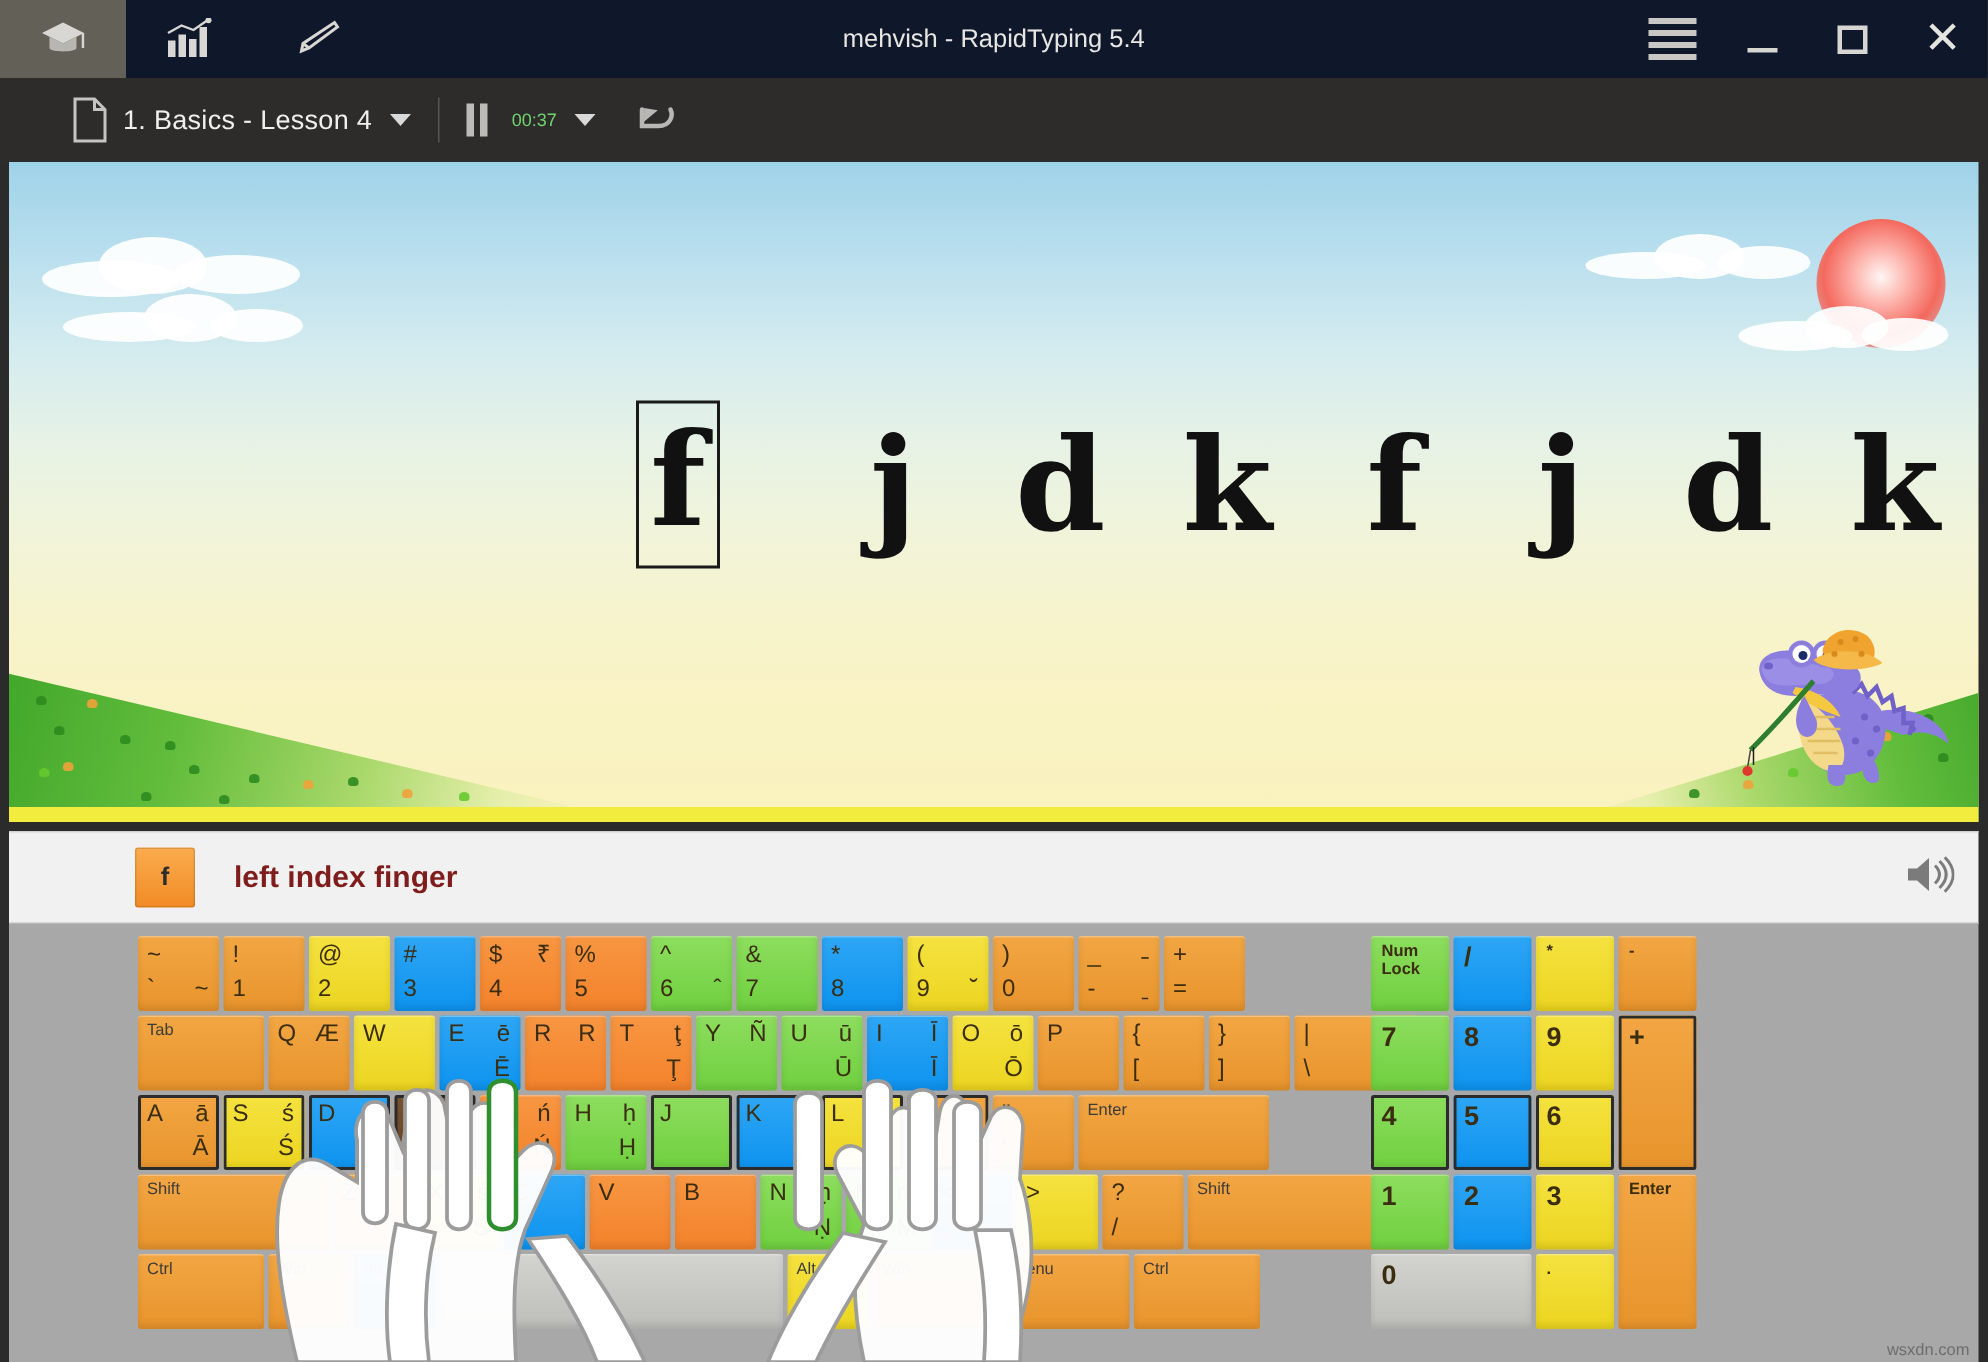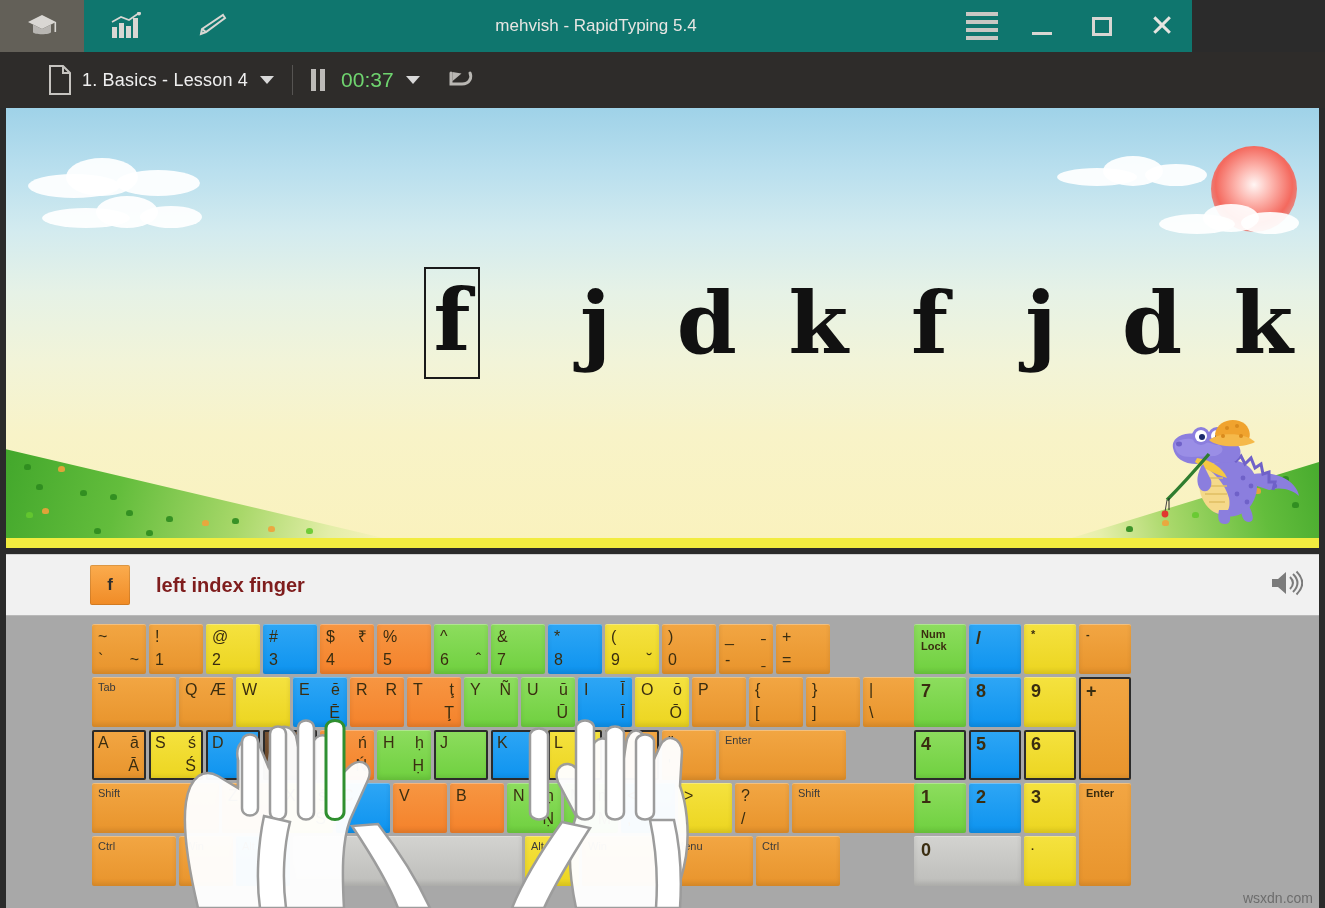--- a/index.html
+++ b/index.html
@@ -5,22 +5,22 @@
   * { box-sizing: border-box; margin: 0; padding: 0; }
   html, body {
     width: 1325px; height: 908px;
     font-family: "Liberation Sans", sans-serif;
     background: #2e2e2e; overflow: hidden;
   }
   #app { position: relative; width: 1325px; height: 908px; background: #2b2b2b; }
 
   
   .titlebar {
-    position: absolute; left: 0; top: 0; width: 1192px; height: 52px;
-    background: #0f766e; display: flex; align-items: center;
+    position: absolute; left: 0; top: 0; width: 1325px; height: 52px;
+    background: #0f172a; display: flex; align-items: center;
   }
   .tb-tab {
     width: 84px; height: 52px; display: flex; align-items: center; justify-content: center;
   }
   .tb-tab.active { background: #636058; }
   .tb-tab svg { display: block; }
   .tb-title {
     position: absolute; left: 0; right: 0; top: 0; height: 52px;
     display: flex; align-items: center; justify-content: center;
     color: #e8e6e3; font-size: 17px; pointer-events: none;
@@ -47,21 +47,21 @@
   .lb-icon { width: 44px; display: flex; align-items: center; justify-content: center; }
   .lb-label { color: #efefef; font-size: 18px; letter-spacing: .2px; }
   .caret {
     width: 0; height: 0; margin-left: 12px;
     border-left: 7px solid transparent; border-right: 7px solid transparent;
     border-top: 8px solid #d9d9d9;
   }
   .lb-sep { width: 1px; height: 30px; background: #565452; margin: 0 18px; }
   .pause-ico { display: flex; gap: 4px; margin-right: 16px; }
   .pause-ico i { display: block; width: 5px; height: 22px; background: #bdbbb8; }
-  .lb-time { color: #6fd46f; font-size: 21px; }
+  .lb-time { color: #6fd46f; font-size: 12px; }
   .undo-ico { margin-left: 26px; }
 
   
   .scene {
     position: absolute; left: 6px; top: 108px; width: 1313px; height: 440px;
     background: linear-gradient(to bottom,
       #9fd2e8 0%, #b9dfee 14%, #d3ebef 28%, #e6f2e6 42%,
       #f2f4d8 58%, #f8f3c8 74%, #faf2bd 100%);
     overflow: hidden;
   }
@@ -157,21 +157,21 @@
         box-shadow: inset 0 -3px 5px rgba(0,0,0,.10), inset 0 1px 0 rgba(255,255,255,.32); }
   .nk .lbl { position: absolute; left: 7px; top: 5px; font-size: 18px; color: #3a2d10; line-height: 1.05; font-weight: bold; }
   .nk.small .lbl { font-size: 11px; }
   .nk.tall { height: 103px; }
   .nk.wide { width: 107px; }
   .nk.sel { box-shadow: inset 0 0 0 2px #2b2b2b, inset 0 -3px 5px rgba(0,0,0,.10); }
 
   
   .hands { position: absolute; left: 0; top: 0; width: 1313px; height: 292px; pointer-events: none; }
   .watermark {
-    position: absolute; right: 6px; bottom: 2px; font-size: 14px; color: #6d6d6d;
+    position: absolute; right: 6px; bottom: 2px; font-size: 11px; color: #6d6d6d;
     font-family: "Liberation Sans", sans-serif;
   }
 </style>
 </head>
 <body>
 
 <div id="app">
 
   <div class="titlebar">
     <div class="tb-tab active">

